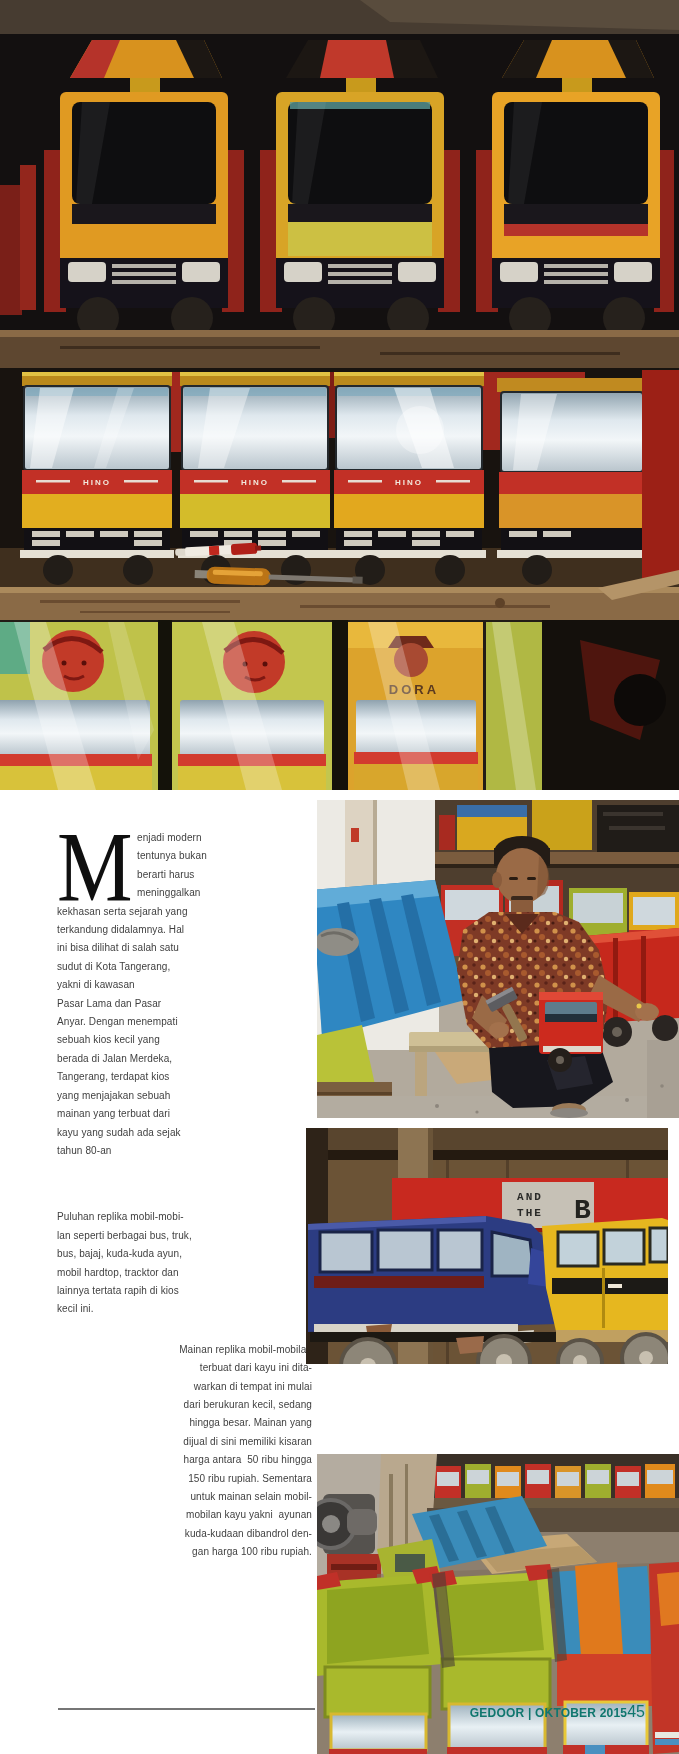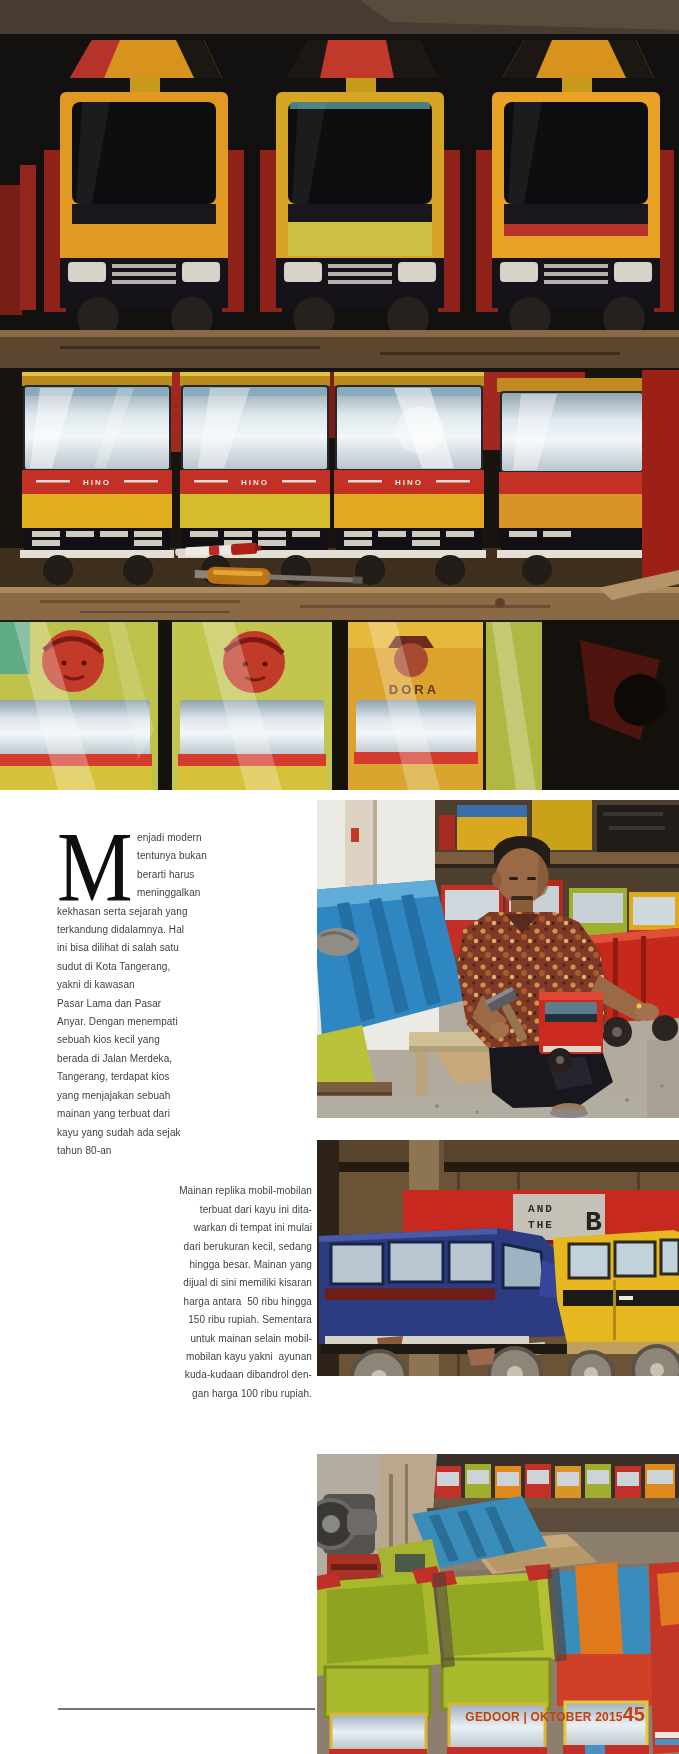--- a/index.html
+++ b/index.html
@@ -2,36 +2,36 @@
 <html><head>
 <meta charset="utf-8">
 <style>
   html,body{margin:0;padding:0;background:#ffffff;}
   #page{position:relative;width:679px;height:1754px;background:#fff;overflow:hidden;
         font-family:"Liberation Sans","DejaVu Sans",sans-serif;}
   .photo{position:absolute;overflow:hidden;}
   .photo svg{display:block;}
   #top-photo{left:0;top:0;width:679px;height:790px;}
   #photo-craftsman{left:317px;top:800px;width:362px;height:318px;}
-  #photo-jeeps{left:317px;top:1128px;width:362px;height:236px;margin-top:12px;}
+  #photo-jeeps{left:306px;top:1128px;width:362px;height:236px;}
   #photo-overhead{left:317px;top:1454px;width:362px;height:300px;}
   #article{position:absolute;left:57px;top:829px;width:255px;color:#3f3f3f;}
   #article p{margin:0;font-size:10px;line-height:18.4px;letter-spacing:0.1px;
              white-space:pre-wrap;}
   #para-2{margin-top:48px !important;}
   #para-3{margin-top:22px !important;text-align:right;}
   #drop-cap{float:left;width:80px;height:73px;overflow:visible;
             font-family:"Liberation Serif","DejaVu Serif",serif;
             font-size:100px;line-height:76px;color:#0f0f0f;
             transform:scaleX(0.85);transform-origin:0 0;}
   #footer-rule{position:absolute;left:58px;top:1708px;width:257px;height:2px;background:#767676;}
   #footer{position:absolute;left:455px;top:1703px;width:190px;display:flex;
-          justify-content:flex-end;align-items:baseline;gap:0;color:#c2410c;z-index:5;}
+          justify-content:flex-end;align-items:baseline;gap:0;color:#0f766e;z-index:5;}
   #footer .mag{font-weight:bold;font-size:12px;letter-spacing:0.2px;}
-  #footer .pg{font-weight:bold;font-size:20px;}
+  #footer .pg{font-weight:normal;font-size:16px;}
   svg text{font-family:"Liberation Sans","DejaVu Sans",sans-serif;}
   svg text.stencil{font-family:"Liberation Mono","DejaVu Sans Mono",monospace;}
 </style>
 </head>
 <body>
 
 <div id="page">
 
   <div id="top-photo" class="photo" role="img" aria-label="Rows of handmade wooden toy trucks on dark kiosk shelves: orange cab-over trucks with black windshields, yellow trucks with red HINO stripes and clear plastic windshields, and plastic-wrapped green and orange toys with red cartoon faces; a marker pen and a screwdriver lie on a plank">
     <svg width="679" height="790" viewBox="0 0 679 790">
@@ -298,20 +298,26 @@
 yakni di kawasan
 Pasar Lama dan Pasar
 Anyar. Dengan menempati
 sebuah kios kecil yang
 berada di Jalan Merdeka,
 Tangerang, terdapat kios
 yang menjajakan sebuah
 mainan yang terbuat dari
 kayu yang sudah ada sejak
 tahun 80-an</p>
+    <p id="para-2">Puluhan replika mobil-mobi-
+lan seperti berbagai bus, truk,
+bus, bajaj, kuda-kuda ayun,
+mobil hardtop, tracktor dan
+lainnya tertata rapih di kios
+kecil ini.</p>
     <p id="para-3">Mainan replika mobil-mobilan
 terbuat dari kayu ini dita-
 warkan di tempat ini mulai
 dari berukuran kecil, sedang
 hingga besar. Mainan yang
 dijual di sini memiliki kisaran
 harga antara  50 ribu hingga
 150 ribu rupiah. Sementara
 untuk mainan selain mobil-
 mobilan kayu yakni  ayunan

